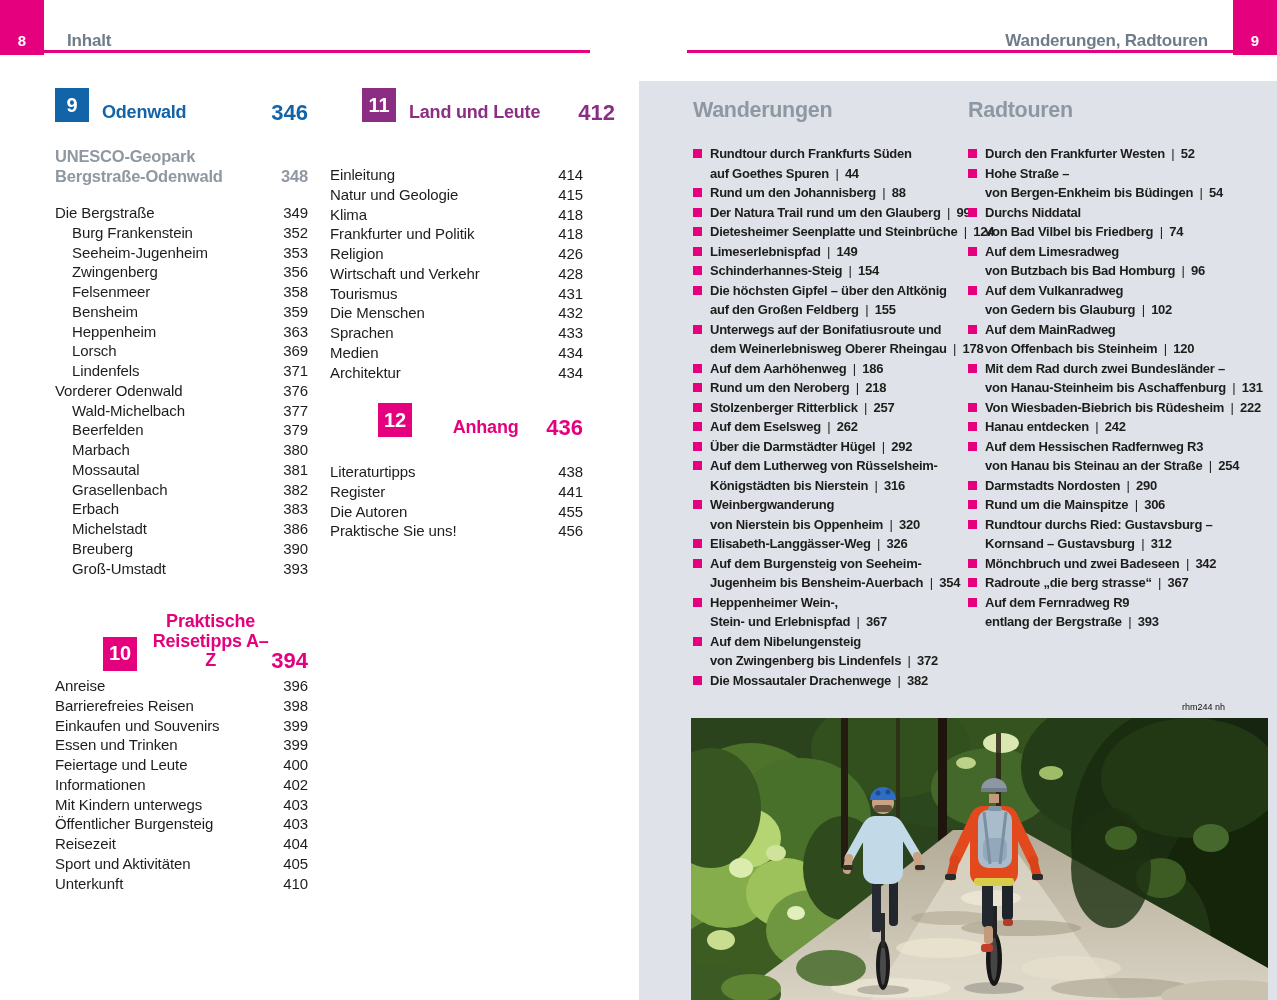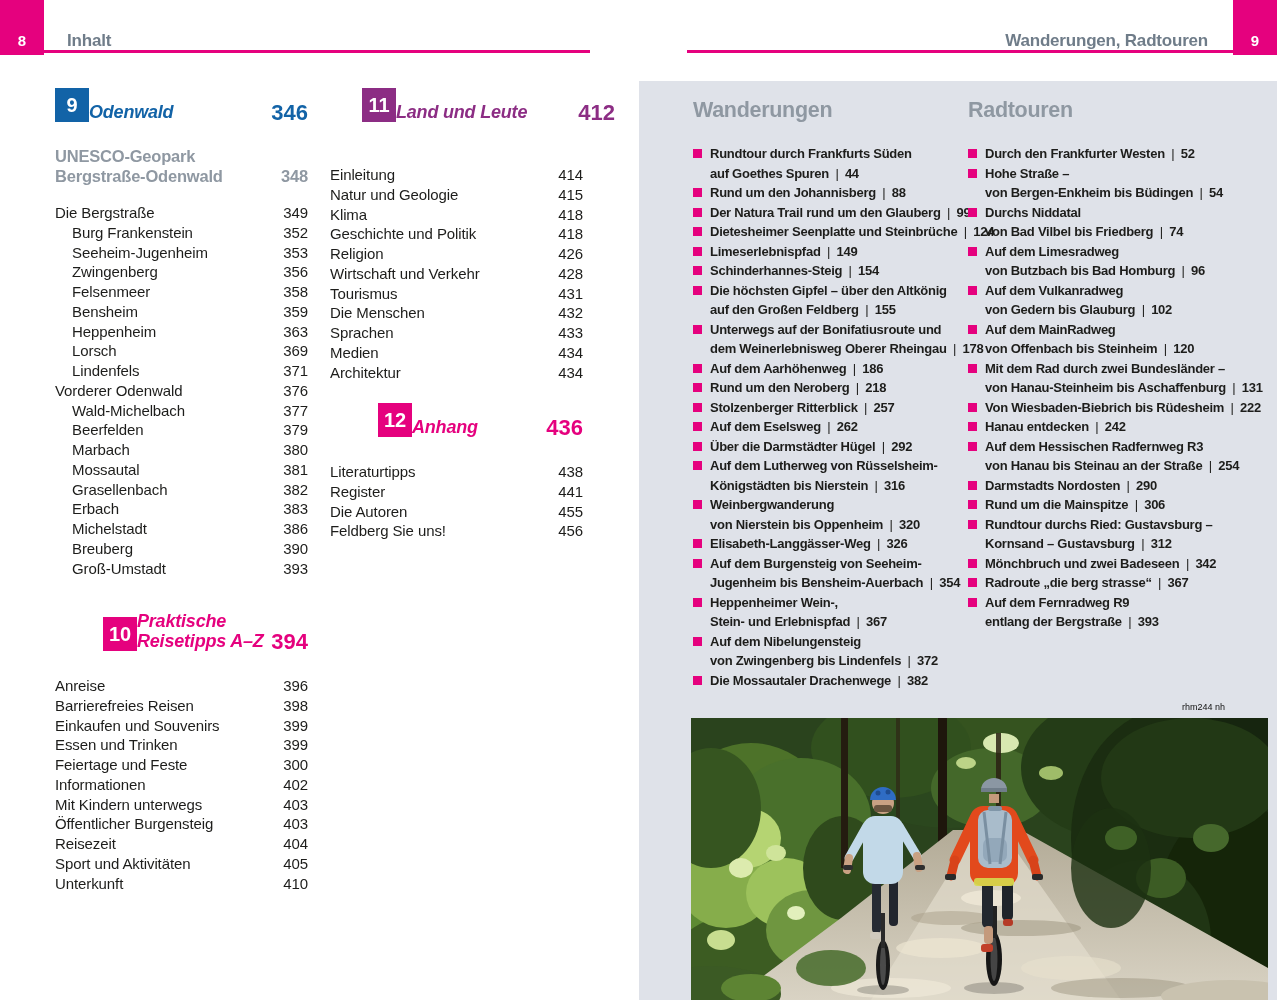--- a/index.html
+++ b/index.html
@@ -21,26 +21,26 @@
   .runhead{top:31px;font-size:17px;font-weight:bold;color:var(--graydark);letter-spacing:-0.2px;}
   #runhead-left{left:67px;}
   #runhead-right{right:69px;}
   .rule{top:50px;height:3px;background:var(--pink);}
   #rule-left{left:44px;width:546px;}
   #rule-right{left:687px;width:546px;}
   
   .sec-head{display:flex;align-items:flex-end;width:253px;}
   .numbox{width:34px;height:34px;flex:none;color:#fff;font-weight:bold;font-size:20px;
     display:flex;align-items:center;justify-content:center;}
-  .sec-title{flex:1;font-weight:bold;font-size:18px;line-height:19.5px;letter-spacing:-0.2px;font-style:italic;}
+  .sec-title{flex:1;margin-left:13px;font-weight:bold;font-size:18px;line-height:19.5px;letter-spacing:-0.2px;}
   .sec-page{font-weight:bold;font-size:22px;line-height:19.5px;}
   .theme-blue .numbox{background:var(--blue);}
   .theme-blue .sec-title,.theme-blue .sec-page{color:var(--blue);}
   .theme-pink .numbox{background:var(--pink);margin-left:48px;}
-  .theme-pink .sec-title,.theme-pink .sec-page{color:var(--pink);}
+  .theme-pink .sec-title,.theme-pink .sec-page{color:var(--pink);text-align:center;}
   .theme-purple .numbox{background:var(--purple);}
   .theme-purple .sec-title,.theme-purple .sec-page{color:var(--purple);}
   
   .toc{width:253px;font-size:15px;line-height:19.75px;letter-spacing:-0.1px;}
   .toc-row{display:flex;justify-content:space-between;white-space:nowrap;}
   .toc-row.ind .toc-label{padding-left:17px;}
   .gray-block{font-weight:bold;color:var(--gray);font-size:16.5px;line-height:19.5px;letter-spacing:-0.2px;}
   
   #panel{left:639px;top:81px;width:638px;height:919px;background:var(--panel);}
   .tour-head{position:absolute;top:17px;font-size:21.5px;font-weight:bold;color:var(--gray);letter-spacing:-0.3px;}
@@ -198,22 +198,22 @@
     </div>
     <div class="toc-row">
       <span class="toc-label">Einkaufen und Souvenirs</span>
       <span class="toc-page">399</span>
     </div>
     <div class="toc-row">
       <span class="toc-label">Essen und Trinken</span>
       <span class="toc-page">399</span>
     </div>
     <div class="toc-row">
-      <span class="toc-label">Feiertage und Feste</span>
-      <span class="toc-page">300</span>
+      <span class="toc-label">Feiertage und Leute</span>
+      <span class="toc-page">400</span>
     </div>
     <div class="toc-row">
       <span class="toc-label">Informationen</span>
       <span class="toc-page">402</span>
     </div>
     <div class="toc-row">
       <span class="toc-label">Mit Kindern unterwegs</span>
       <span class="toc-page">403</span>
     </div>
     <div class="toc-row">
@@ -248,21 +248,21 @@
     </div>
     <div class="toc-row">
       <span class="toc-label">Natur und Geologie</span>
       <span class="toc-page">415</span>
     </div>
     <div class="toc-row">
       <span class="toc-label">Klima</span>
       <span class="toc-page">418</span>
     </div>
     <div class="toc-row">
-      <span class="toc-label">Geschichte und Politik</span>
+      <span class="toc-label">Frankfurter und Politik</span>
       <span class="toc-page">418</span>
     </div>
     <div class="toc-row">
       <span class="toc-label">Religion</span>
       <span class="toc-page">426</span>
     </div>
     <div class="toc-row">
       <span class="toc-label">Wirtschaft und Verkehr</span>
       <span class="toc-page">428</span>
     </div>
@@ -302,21 +302,21 @@
     </div>
     <div class="toc-row">
       <span class="toc-label">Register</span>
       <span class="toc-page">441</span>
     </div>
     <div class="toc-row">
       <span class="toc-label">Die Autoren</span>
       <span class="toc-page">455</span>
     </div>
     <div class="toc-row">
-      <span class="toc-label">Feldberg Sie uns!</span>
+      <span class="toc-label">Praktische Sie uns!</span>
       <span class="toc-page">456</span>
     </div>
   </div>
 
 <div class="abs" id="panel">
   <div class="tour-head" id="tour-head-0">Wanderungen</div>
   <div class="tour-head" id="tour-head-1">Radtouren</div>
   <div class="tour-list" id="tour-list-0">
       <div class="tour-item">
         <span class="bullet"></span>

